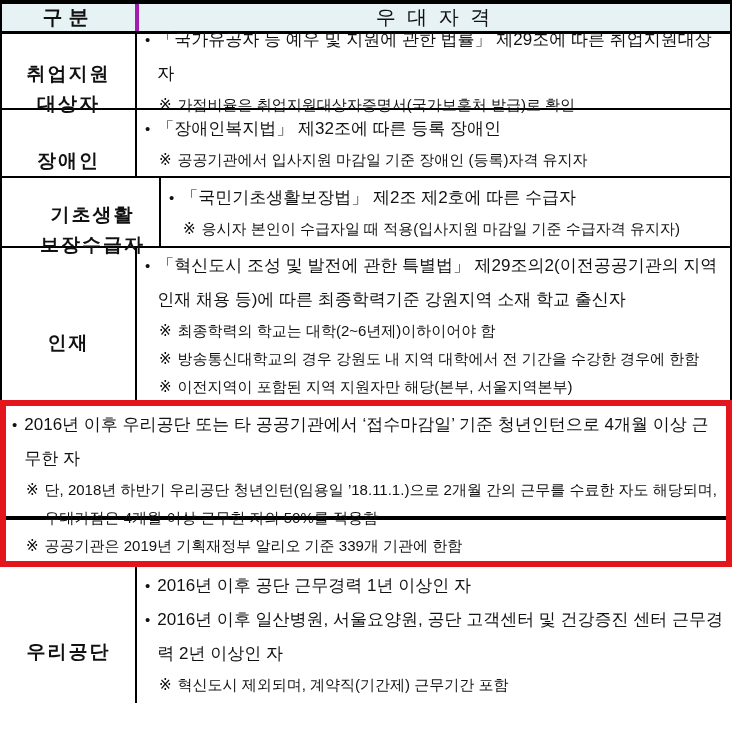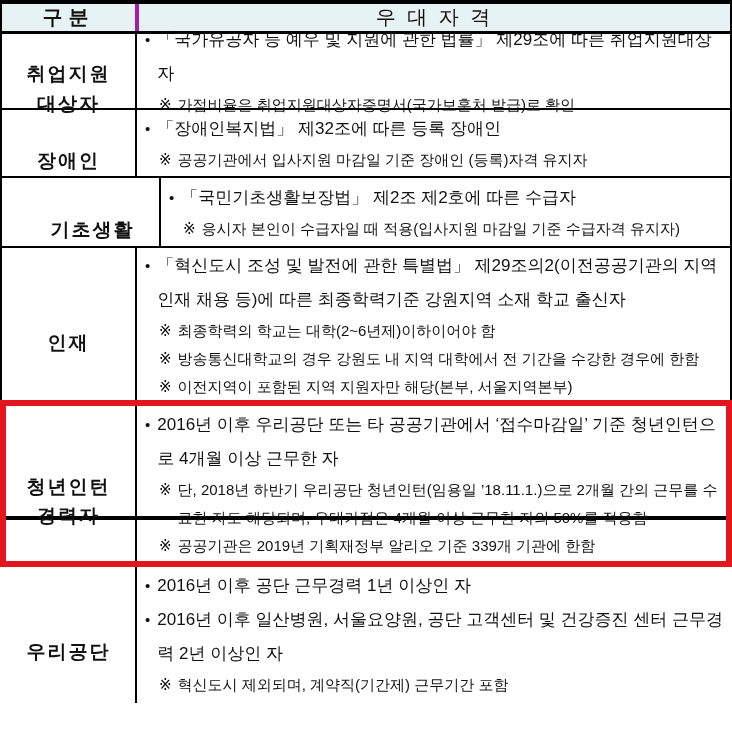--- a/index.html
+++ b/index.html
@@ -101,20 +101,21 @@
       <div class="item note">
         <span class="marker">※</span>
         <span>공공기관에서 입사지원 마감일 기준 장애인 (등록)자격 유지자</span>
       </div>
     </div>
   </div>
 
   <div class="row r2">
     <div class="cat-cell">
       <div>기초생활</div>
+      <div>보장수급자</div>
     </div>
     <div class="content-cell">
       <div class="item bullet">
         <span class="marker">•</span>
         <span>「국민기초생활보장법」 제2조 제2호에 따른 수급자</span>
       </div>
       <div class="item note">
         <span class="marker">※</span>
         <span>응시자 본인이 수급자일 때 적용(입사지원 마감일 기준 수급자격 유지자)</span>
       </div>
@@ -140,24 +141,20 @@
       </div>
       <div class="item note">
         <span class="marker">※</span>
         <span>이전지역이 포함된 지역 지원자만 해당(본부, 서울지역본부)</span>
       </div>
     </div>
   </div>
 
   <div class="row r4">
     <div class="red-box"></div>
-    <div class="cat-cell">
-      <div>청년인턴</div>
-      <div>경력자</div>
-    </div>
     <div class="content-cell">
       <div class="item bullet">
         <span class="marker">•</span>
         <span>2016년 이후 우리공단 또는 타 공공기관에서 ‘접수마감일’ 기준 청년인턴으로 4개월 이상 근무한 자</span>
       </div>
       <div class="item note">
         <span class="marker">※</span>
         <span>단, 2018년 하반기 우리공단 청년인턴(임용일 ’18.11.1.)으로 2개월 간의 근무를 수료한 자도 해당되며, 우대가점은 4개월 이상 근무한 자의 50%를 적용함</span>
       </div>
       <div class="item note">

